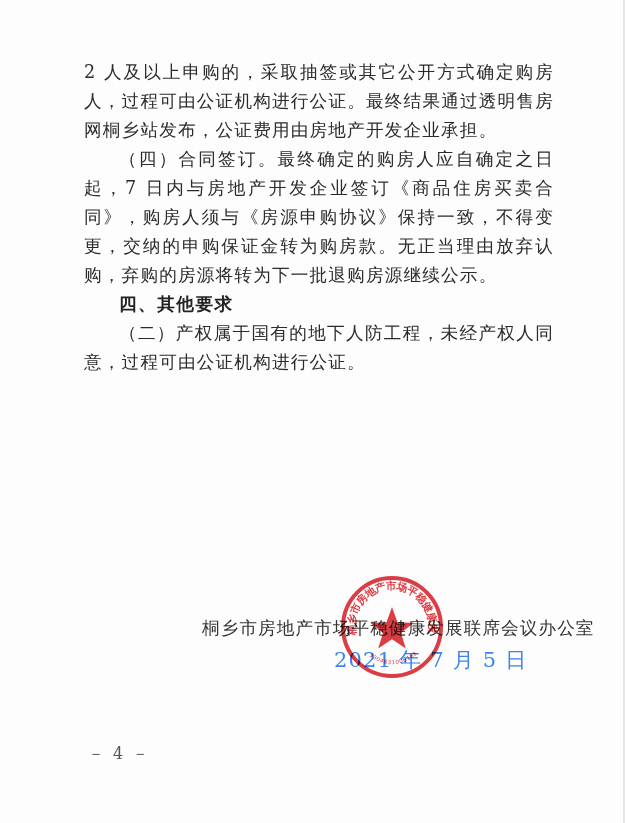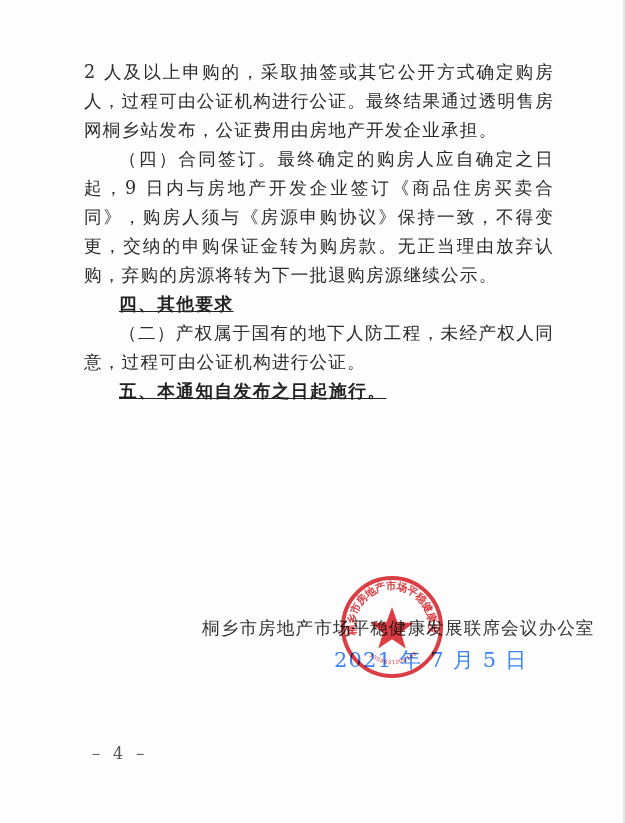--- a/index.html
+++ b/index.html
@@ -41,21 +41,20 @@
     .indent {
       text-indent: 35px;
     }
     .heading {
       margin: 0;
       text-indent: 35px;
       font-family: "DejaVu Sans", "Liberation Sans", sans-serif;
       font-weight: bold;
       color: #222;
       letter-spacing: 1.5px;
-      text-decoration: underline;
     }
     .signature {
       position: absolute;
       left: 202px;
       top: 616px;
       width: 360px;
       font-size: 17.6px;
       letter-spacing: 1.1px;
       color: #333;
       white-space: nowrap;
@@ -90,24 +89,23 @@
       letter-spacing: 2px;
     }
   </style>
 </head>
 <body>
 
 <div class="page">
 
   <div class="body-text">
     <p class="para">2 人及以上申购的，采取抽签或其它公开方式确定购房人，过程可由公证机构进行公证。最终结果通过透明售房网桐乡站发布，公证费用由房地产开发企业承担。</p>
-    <p class="para indent">（四）合同签订。最终确定的购房人应自确定之日起，9 日内与房地产开发企业签订《商品住房买卖合同》，购房人须与《房源申购协议》保持一致，不得变更，交纳的申购保证金转为购房款。无正当理由放弃认购，弃购的房源将转为下一批退购房源继续公示。</p>
+    <p class="para indent">（四）合同签订。最终确定的购房人应自确定之日起，7 日内与房地产开发企业签订《商品住房买卖合同》，购房人须与《房源申购协议》保持一致，不得变更，交纳的申购保证金转为购房款。无正当理由放弃认购，弃购的房源将转为下一批退购房源继续公示。</p>
     <p class="heading">四、其他要求</p>
     <p class="para indent">（二）产权属于国有的地下人防工程，未经产权人同意，过程可由公证机构进行公证。</p>
-    <p class="heading">五、本通知自发布之日起施行。</p>
   </div>
 
   <div class="signature">桐乡市房地产市场平稳健康发展联席会议办公室</div>
   <div class="date">2021 年 7 月 5 日</div>
 
   <svg class="stamp" viewBox="0 0 104 104">
     <defs>
       <path id="ringPath" d="M 16 60 A 37 37 0 1 1 88 60"></path>
       <path id="serialPath" d="M 26 78 A 36 36 0 0 0 78 78"></path>
     </defs>

